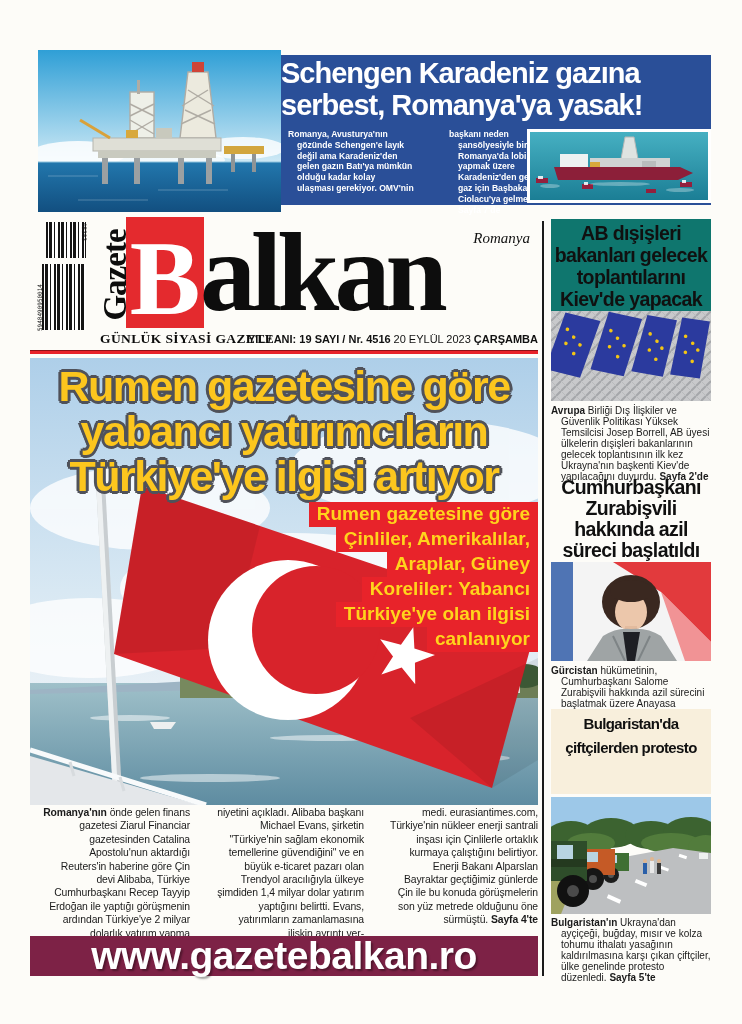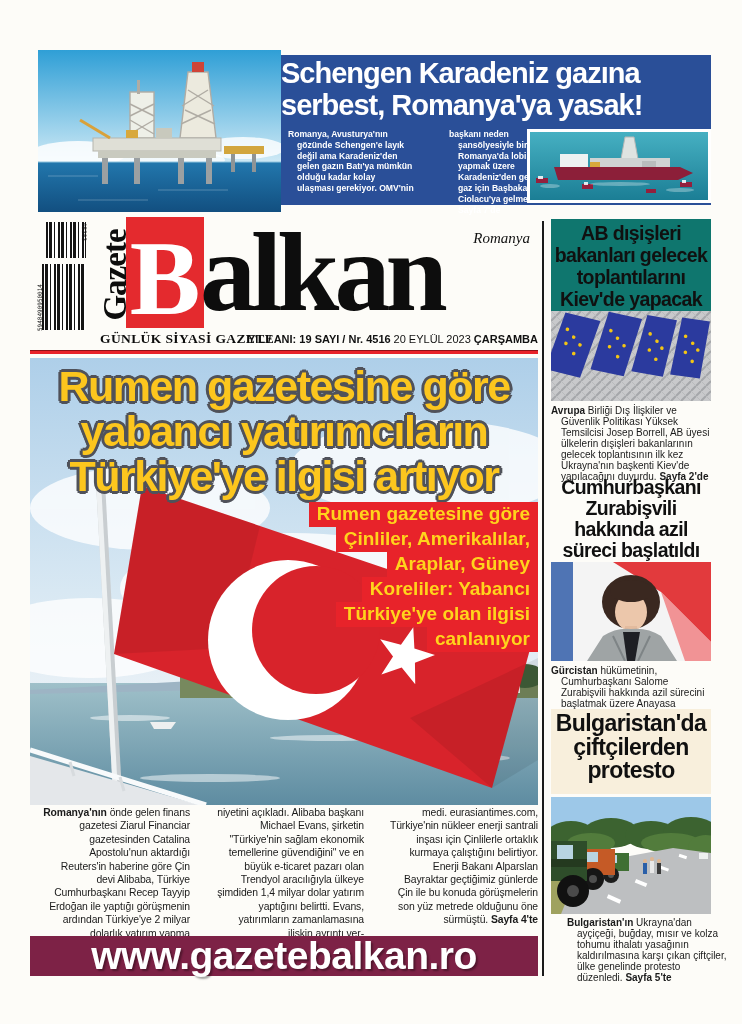--- a/index.html
+++ b/index.html
@@ -65,29 +65,29 @@
            align-items:center;justify-content:center;}
   .web-bar span{color:#fff;font-weight:bold;font-size:39px;letter-spacing:-0.5px;
                 text-shadow:2px 2px 2px rgba(0,0,0,.35);}
 
   
   .divider{left:542px;top:221px;width:2px;height:755px;background:#1a1a1a;}
   .sb{left:551px;width:160px;}
   .sb-head{font-weight:bold;text-align:center;color:#101010;letter-spacing:-0.6px;}
   .sb-head-1{top:219px;height:93px;background:#0f766e;font-size:19.5px;line-height:22px;padding-top:3px;box-sizing:border-box;}
   .sb-head-2{top:477px;height:85px;font-size:19.5px;line-height:21px;}
-  .sb-head-3{top:709px;height:85px;background:#f8efdc;font-size:23px;line-height:23.5px;padding-top:3px;box-sizing:border-box;}
+  .sb-head-3{top:709px;height:85px;background:#f8efdc;font-size:15px;line-height:23.5px;padding-top:3px;box-sizing:border-box;}
   .sb-img-1{top:311px;height:90px;}
   .sb-img-2{top:562px;height:99px;}
   .sb-img-3{top:797px;height:117px;}
   .sb-txt{font-size:10px;line-height:11px;color:#1a1a1a;}
   .sb-txt p{margin:0;padding-left:10px;text-indent:-10px;}
   .sb-txt-1{top:405px;}
   .sb-txt-2{top:665px;}
-  .sb-txt-3{top:917px;margin-left:16px;}
+  .sb-txt-3{top:917px;}
 </style>
 </head>
 <body>
 
 <div class="page">
 
   <div class="abs rig-photo">
     <svg width="243" height="162" viewBox="0 0 243 162">
       <defs>
         <linearGradient id="skyA" x1="0" y1="0" x2="0" y2="1">

